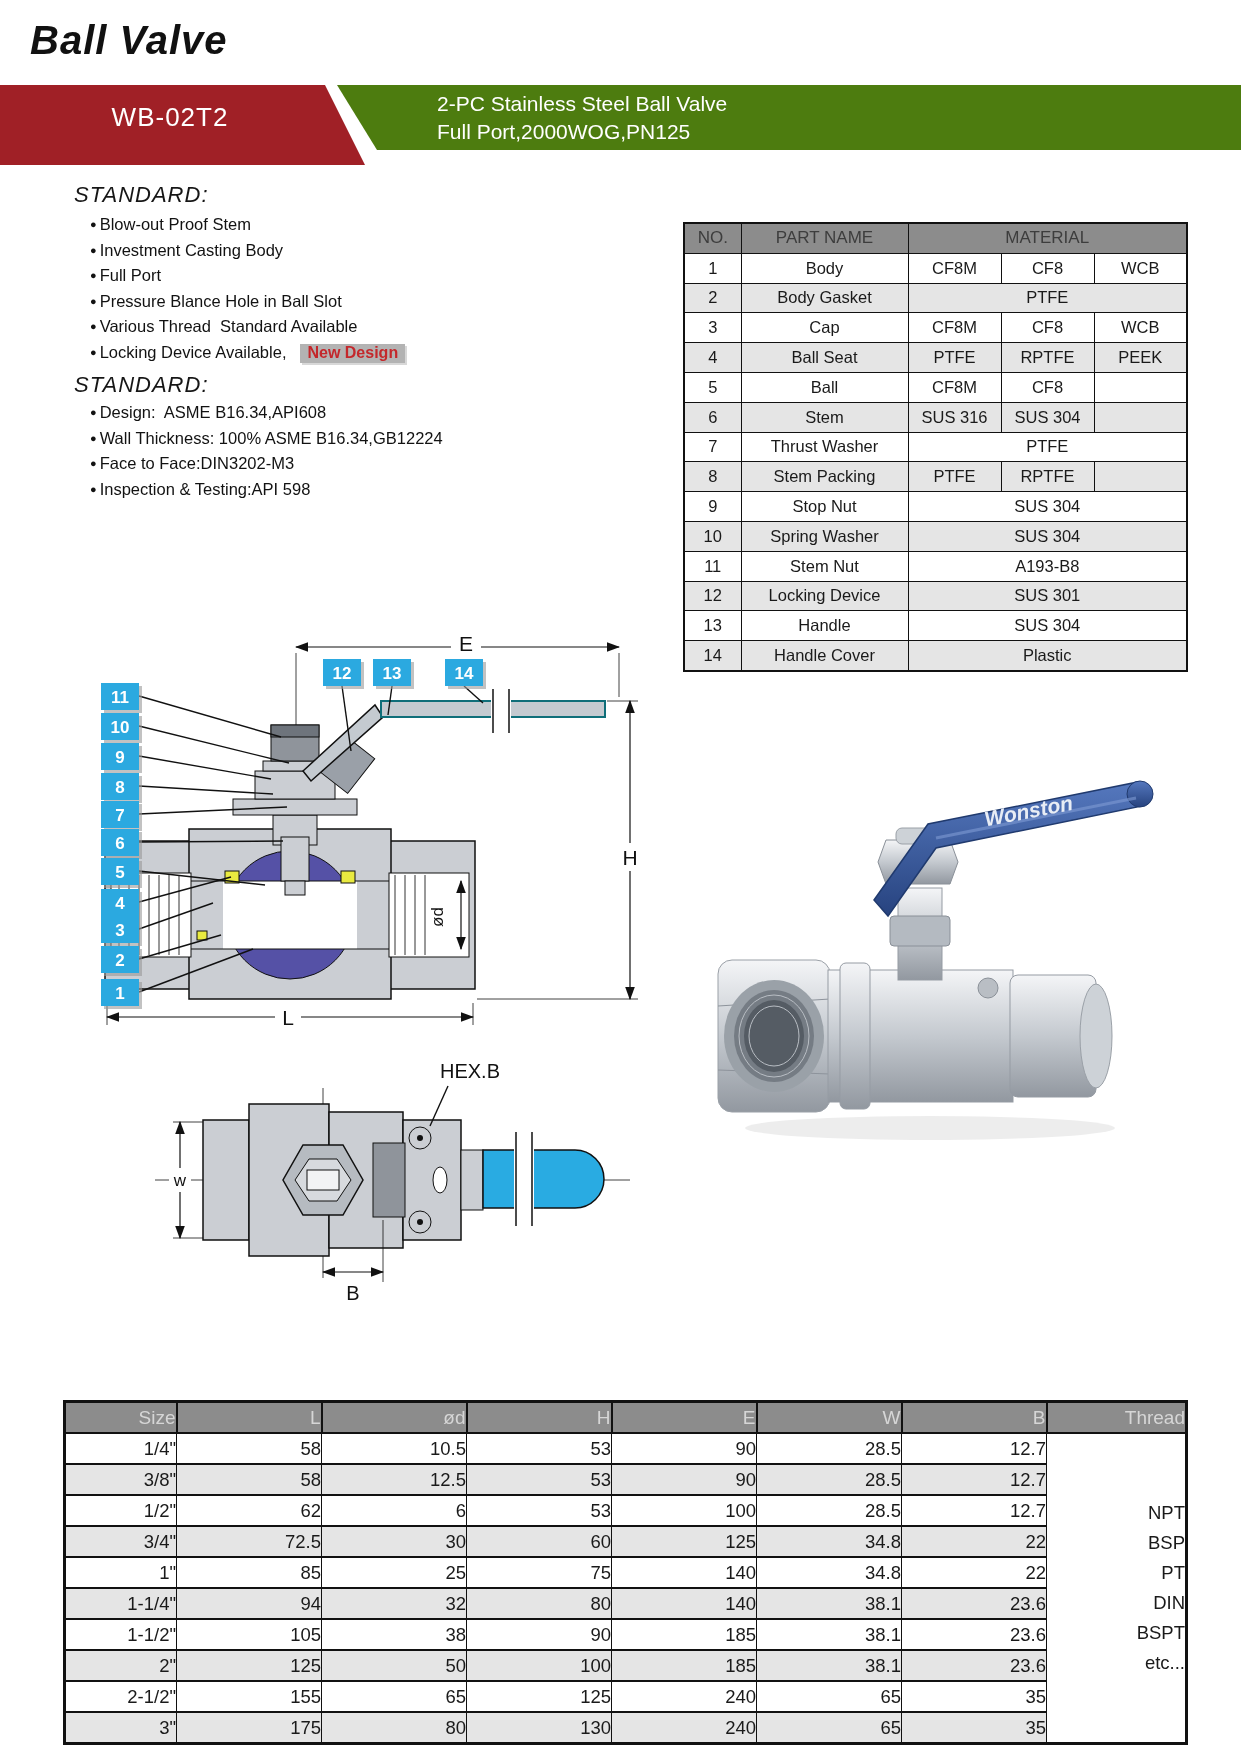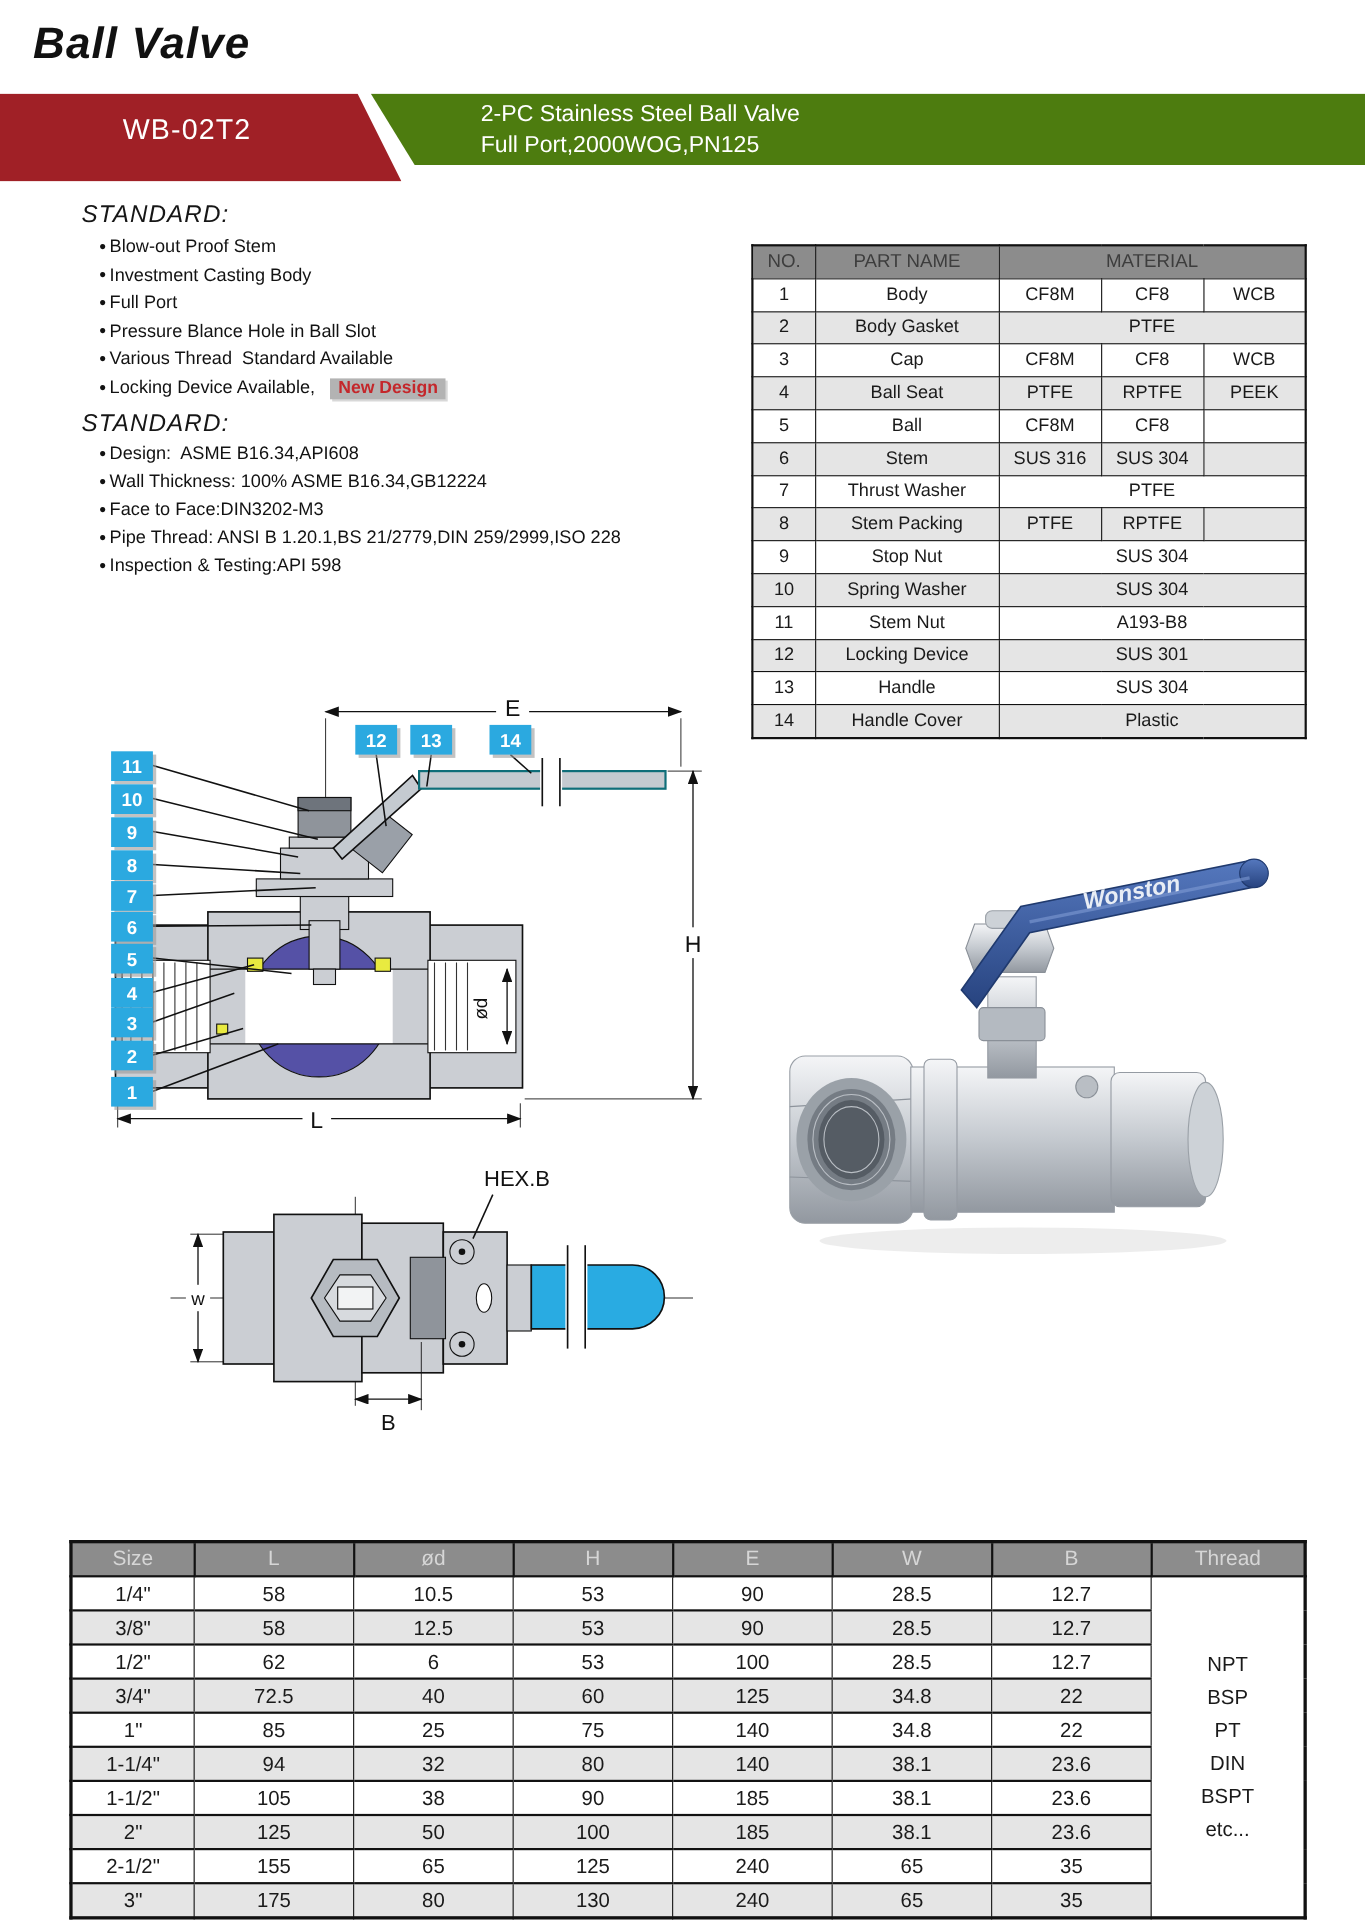--- a/index.html
+++ b/index.html
@@ -30,21 +30,21 @@
   
   table{border-collapse:collapse;}
   .parts{position:absolute;left:683px;top:222px;width:503px;table-layout:fixed;
          font-size:16.5px;text-align:center;border:2.5px solid #111;}
   .parts th{background:#8C8C8C;color:#3d3d3d;font-weight:normal;font-size:17px;}
   .parts th,.parts td{border:1.5px solid #111;height:28.8px;padding:0;overflow:hidden;}
   .parts tr.alt td{background:#E5E5E5;}
 
   
   .dims{position:absolute;left:63px;top:1400px;width:1122px;table-layout:fixed;
-        font-size:18.5px;text-align:center;border:3px solid #111;}
+        font-size:18.5px;text-align:right;border:3px solid #111;}
   .dims th{background:#8C8C8C;color:#d6d6d6;font-weight:normal;font-size:19px;height:33px;}
   .dims th,.dims td{border:2px solid #111;padding:0;height:29px;}
   .dims td{border-left-width:1.5px;border-right-width:1.5px;}
   .dims tr.alt td{background:#E5E5E5;}
   .dims td.thread{background:#fff;font-size:18.5px;line-height:30px;vertical-align:middle;}
 
   svg text{font-family:"Liberation Sans",sans-serif;}
   .abs{position:absolute;}
 </style>
 </head>
@@ -72,21 +72,20 @@
     <div class="li"><span class="dot">●</span><span>Pressure Blance Hole in Ball Slot</span></div>
     <div class="li"><span class="dot">●</span><span>Various Thread  Standard Available</span></div>
     <div class="li"><span class="dot">●</span><span>Locking Device Available,</span><span class="badge">New Design</span></div>
   </div>
 
   <div class="sec-head" style="left:74px;top:372px;">STANDARD:</div>
   <div class="blist" style="left:90px;top:403px;">
     <div class="li"><span class="dot">●</span><span>Design:  ASME B16.34,API608</span></div>
     <div class="li"><span class="dot">●</span><span>Wall Thickness: 100% ASME B16.34,GB12224</span></div>
     <div class="li"><span class="dot">●</span><span>Face to Face:DIN3202-M3</span></div>
-    <div class="li"><span class="dot">●</span><span>Pipe Thread: ANSI B 1.20.1,BS 21/2779,DIN 259/2999,ISO 228</span></div>
     <div class="li"><span class="dot">●</span><span>Inspection &amp; Testing:API 598</span></div>
   </div>
 
   <table class="parts">
     <colgroup>
         <col style="width:57px">
         <col style="width:167px">
         <col style="width:93px">
         <col style="width:93px">
         <col style="width:93px">
@@ -481,21 +480,21 @@
           <td>62</td>
           <td>6</td>
           <td>53</td>
           <td>100</td>
           <td>28.5</td>
           <td>12.7</td>
         </tr>
     <tr class="alt">
           <td>3/4"</td>
           <td>72.5</td>
-          <td>40</td>
+          <td>30</td>
           <td>60</td>
           <td>125</td>
           <td>34.8</td>
           <td>22</td>
         </tr>
     <tr>
           <td>1"</td>
           <td>85</td>
           <td>25</td>
           <td>75</td>

